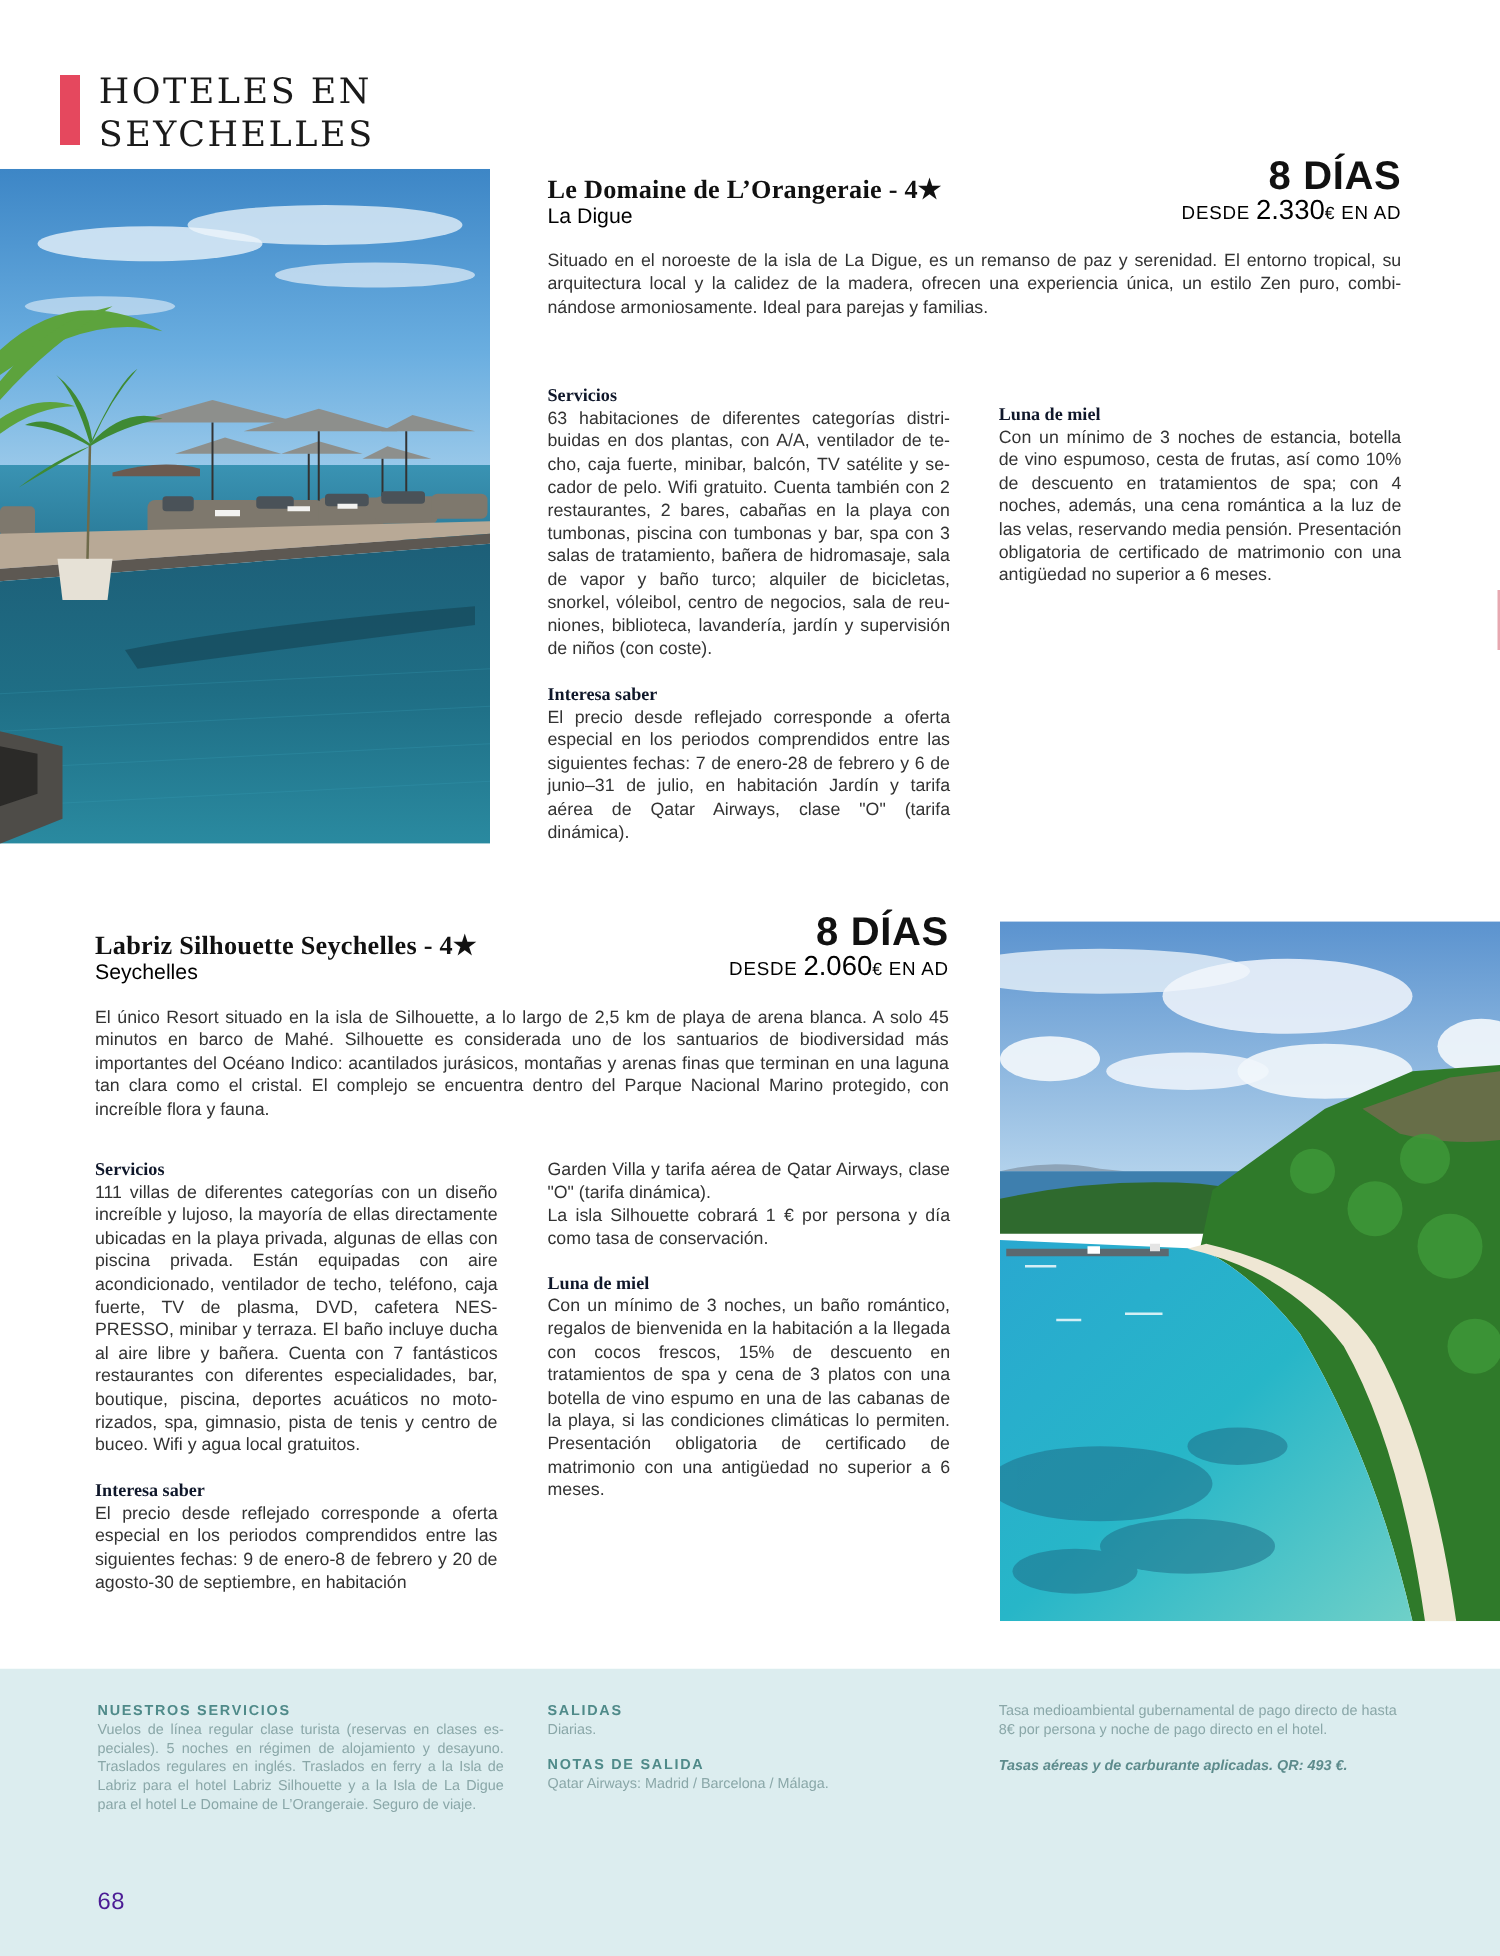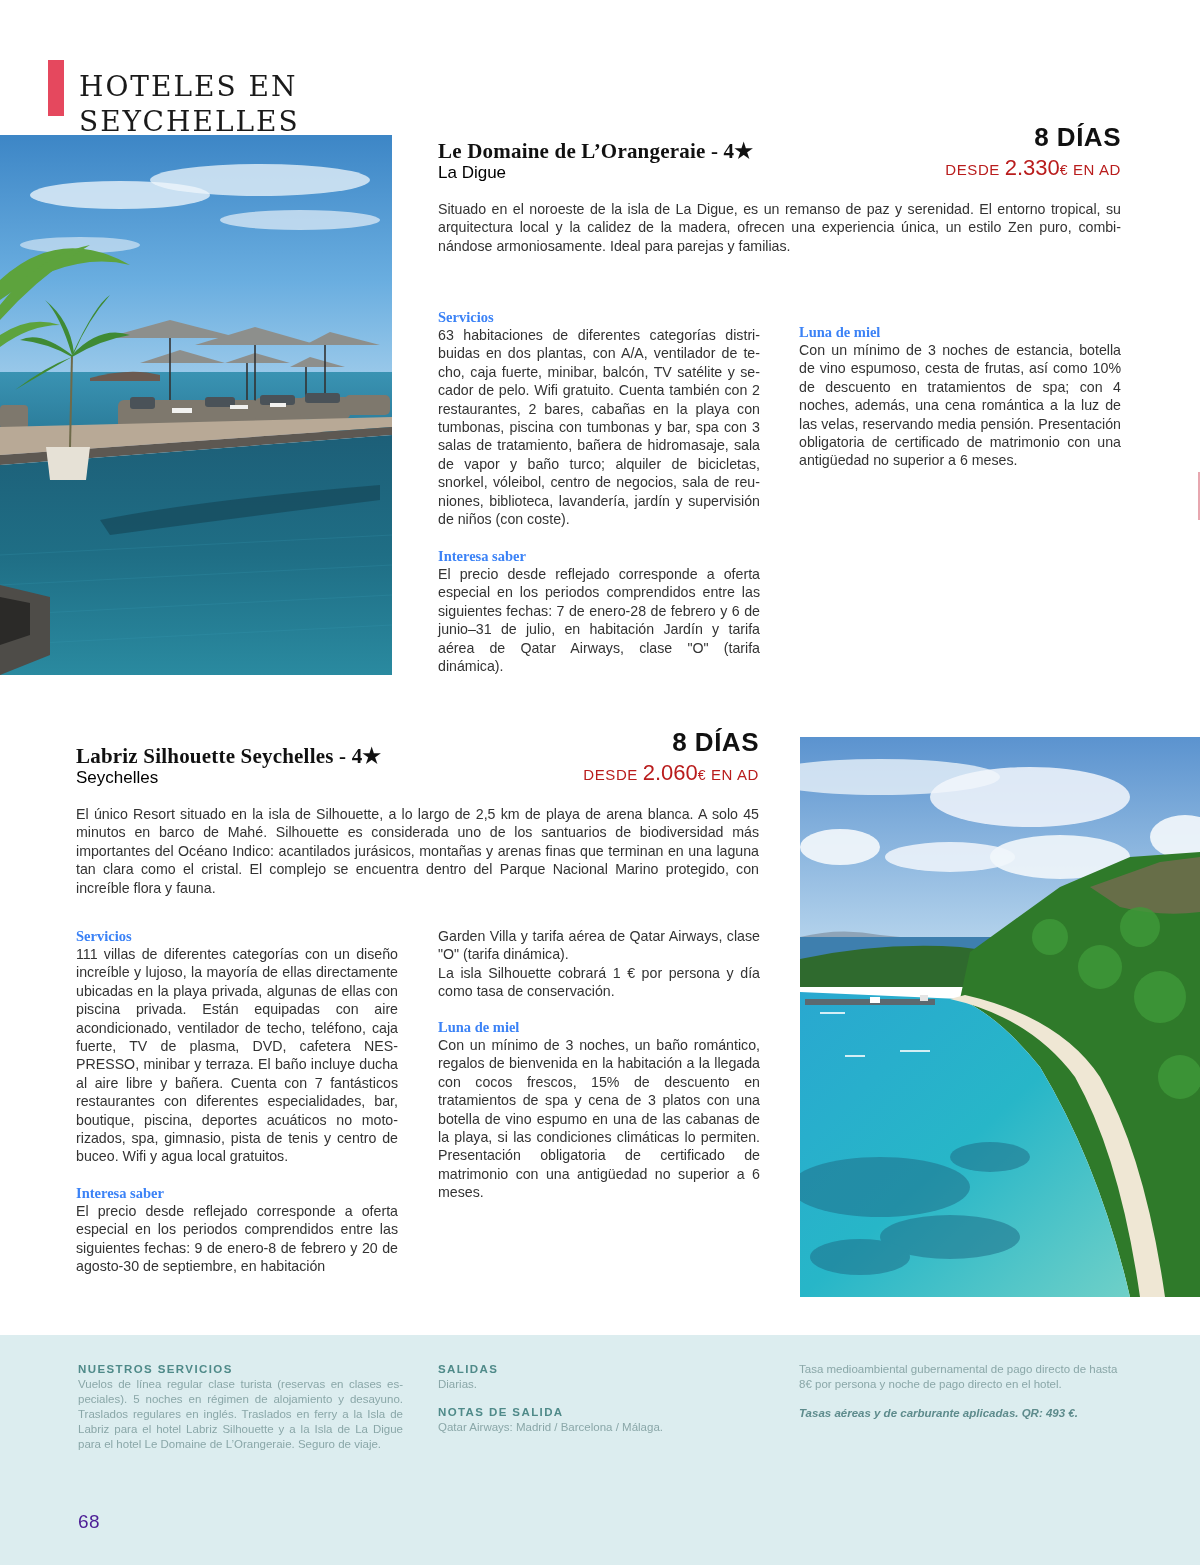--- a/index.html
+++ b/index.html
@@ -3,36 +3,36 @@
 <meta charset="utf-8">
 <style>
   * { box-sizing: border-box; margin: 0; padding: 0; }
   html, body { width: 1200px; height: 1565px; background: #ffffff; overflow: hidden; }
   body { position: relative; font-family: "Liberation Sans", "DejaVu Sans", sans-serif; color: #2a2a2a; }
 
   .abs { position: absolute; }
 
   
   .section-bar { left: 48px; top: 60px; width: 16px; height: 56px; background: #e5485e; }
-  .section-title { left: 79px; top: 69px; font-family: "DejaVu Serif", "Liberation Serif", serif; font-size: 28px; line-height: 35px; letter-spacing: 2px; color: #1a1a1a; font-weight: normal; }
+  .section-title { left: 79px; top: 55px; font-family: "DejaVu Serif", "Liberation Serif", serif; font-size: 28px; line-height: 35px; letter-spacing: 2px; color: #1a1a1a; font-weight: normal; }
 
   
   .photo { overflow: hidden; }
   .photo svg { display: block; width: 100%; height: 100%; }
 
   
   .hotel-name { font-family: "Liberation Serif", "DejaVu Serif", serif; font-weight: bold; font-size: 21px; color: #111; letter-spacing: 0.2px; }
   .hotel-loc { font-size: 17px; color: #000000; }
-  .days { font-size: 26px; font-weight: bold; color: #111; text-align: right; letter-spacing: 0.5px; }
-  .price-line { font-size: 15px; color: #b91c1c; text-align: left; letter-spacing: 0.6px; white-space: nowrap; }
+  .days { font-size: 32px; font-weight: bold; color: #111; text-align: right; letter-spacing: 0.5px; }
+  .price-line { font-size: 15px; color: #000000; text-align: left; letter-spacing: 0.6px; white-space: nowrap; }
   .price-line .amount { font-size: 22px; letter-spacing: 0; }
   .price-line .euro { font-size: 14px; }
 
   .body-text { font-size: 14.2px; line-height: 18.4px; color: #333; text-align: justify; hyphens: manual; }
-  .sub-h { font-family: "Liberation Serif", "DejaVu Serif", serif; font-weight: bold; font-size: 14.5px; color: #3b82f6; line-height: 18px; }
+  .sub-h { font-family: "Liberation Serif", "DejaVu Serif", serif; font-weight: bold; font-size: 14.5px; color: #0f172a; line-height: 18px; }
 
   
   .footer { left: 0; top: 1335px; width: 1200px; height: 230px; background: #dcedef; }
   .f-h { font-size: 11.5px; font-weight: bold; color: #4f8a89; letter-spacing: 1.4px; line-height: 15px; }
   .f-t { font-size: 11.5px; color: #8aa7a8; line-height: 15px; }
   .f-strong { font-size: 11.5px; font-weight: bold; color: #5d8b8c; line-height: 15px; }
   .page-num { font-size: 19px; color: #4c1d95; letter-spacing: 0.5px; }
 
   .edge-mark { left: 1198px; top: 472px; width: 2px; height: 48px; background: #e8a7b0; }
 </style>

